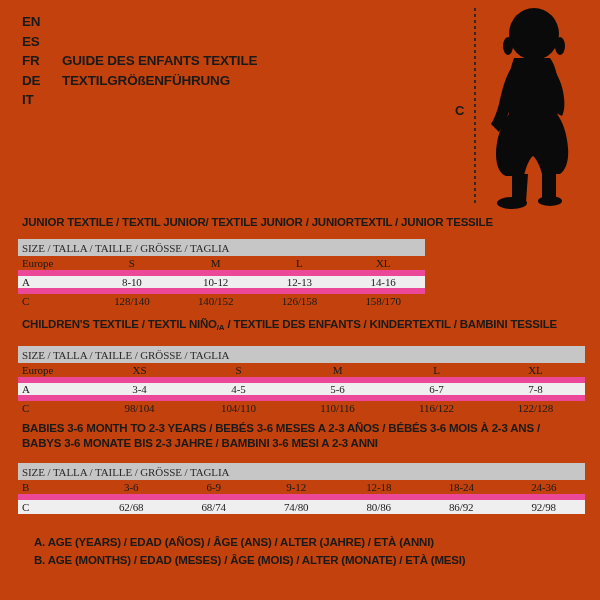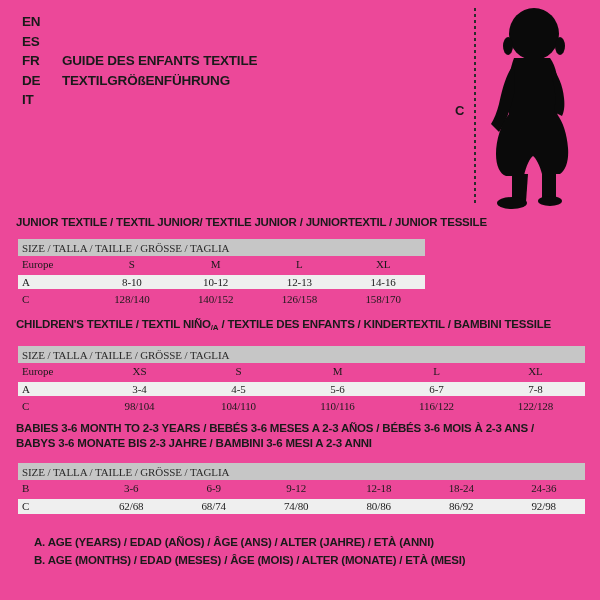--- a/index.html
+++ b/index.html
@@ -4,58 +4,58 @@
 <style>
   * { margin:0; padding:0; box-sizing:border-box; }
   html,body { width:600px; height:600px; }
   body {
     background:#ffffff;
     font-family:"Liberation Sans", sans-serif;
     color:#1a1a1a;
     position:relative;
     overflow:hidden;
   }
-  #canvas { position:absolute; inset:0; width:600px; height:600px; background:#ec4899; }
+  #canvas { position:absolute; inset:0; width:600px; height:600px; background:#c2410c; }
 
   
   .langs { position:absolute; left:22px; top:12px; }
   .lang-row { display:flex; font-weight:700; font-size:13.5px; line-height:19.5px; letter-spacing:-0.2px; }
   .lang-code { width:40px; }
 
   
   .measure-line {
     position:absolute; left:474px; top:8px; width:2px; height:198px;
     background:repeating-linear-gradient(to bottom, #2c2c2c 0 3px, transparent 3px 6px);
   }
   .measure-label { position:absolute; left:455px; top:103px; font-weight:700; font-size:13px; }
   .baby-svg { position:absolute; left:484px; top:6px; width:96px; height:204px; }
 
   
-  .sec-title { position:absolute; left:16px; font-weight:700; font-size:11.5px; letter-spacing:-0.2px; white-space:nowrap; }
+  .sec-title { position:absolute; left:22px; font-weight:700; font-size:11.5px; letter-spacing:-0.2px; white-space:nowrap; }
   .sec-title .subscript { font-size:8px; vertical-align:-2px; }
   .t1-title { top:216px; }
   .t2-title { top:318px; }
   .t3-title { top:421px; line-height:15px; }
 
   
   table.size-table {
     position:absolute; left:18px; border-collapse:collapse; table-layout:fixed;
     font-size:11px; letter-spacing:-0.1px;font-family:Liberation Serif, serif;
   }
   .tbl-1 { top:239px; width:407px; }
   .tbl-2 { top:346px; width:567px; }
   .tbl-3 { top:463px; width:567px; }
   table.size-table td { height:17px; padding:0; text-align:center; vertical-align:middle; }
   table.size-table td.label-col { text-align:left; padding-left:4px; }
   tr.hdr-row td {
     background:#c6c6c6; text-align:left; padding-left:4px; color:#2a2a2a;
     font-size:11px;
   }
   tr.alt-row td { background:#efefef; }
-  tr.body-row td { border-bottom:3px solid #ec4899; }
+  tr.body-row td { border-bottom:6px solid #ec4899; }
   tr.body-row:last-child td { border-bottom:none; }
 
   
   .footnotes { position:absolute; left:34px; top:534px; font-weight:700; font-size:11.5px; line-height:17.5px; letter-spacing:-0.2px; }
 </style>
 </head>
 <body>
 
 <div id="canvas">
 

